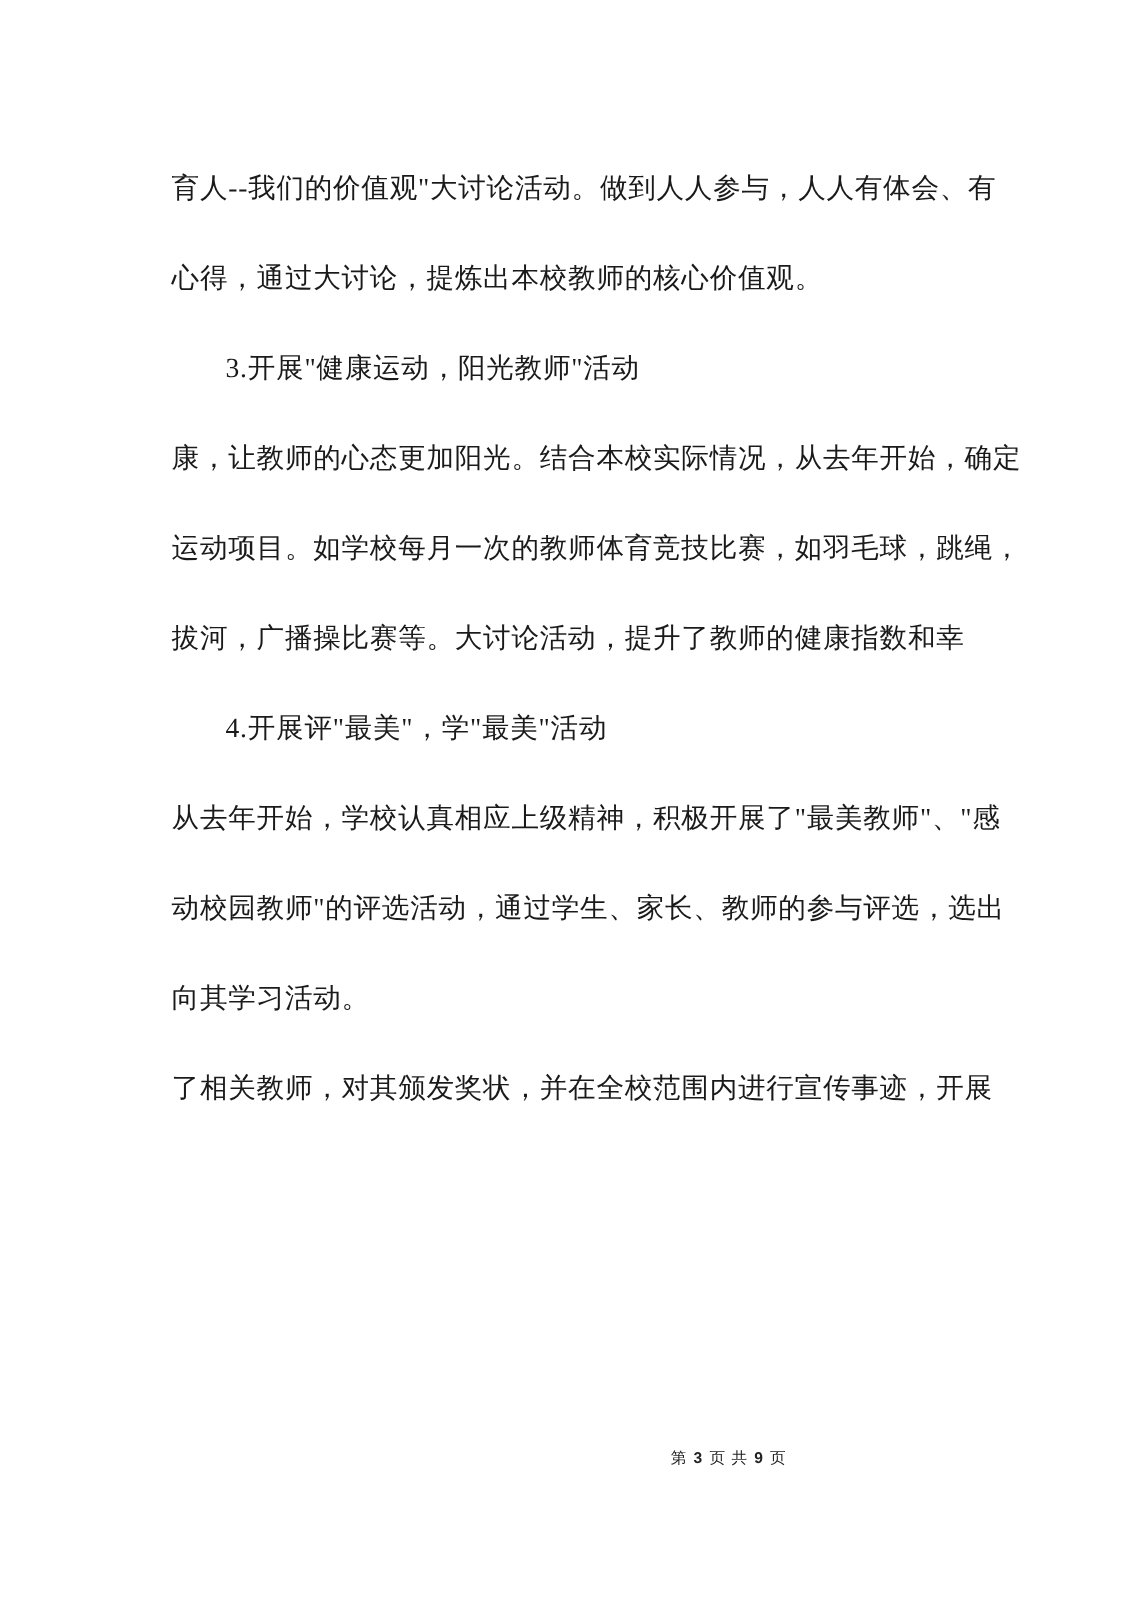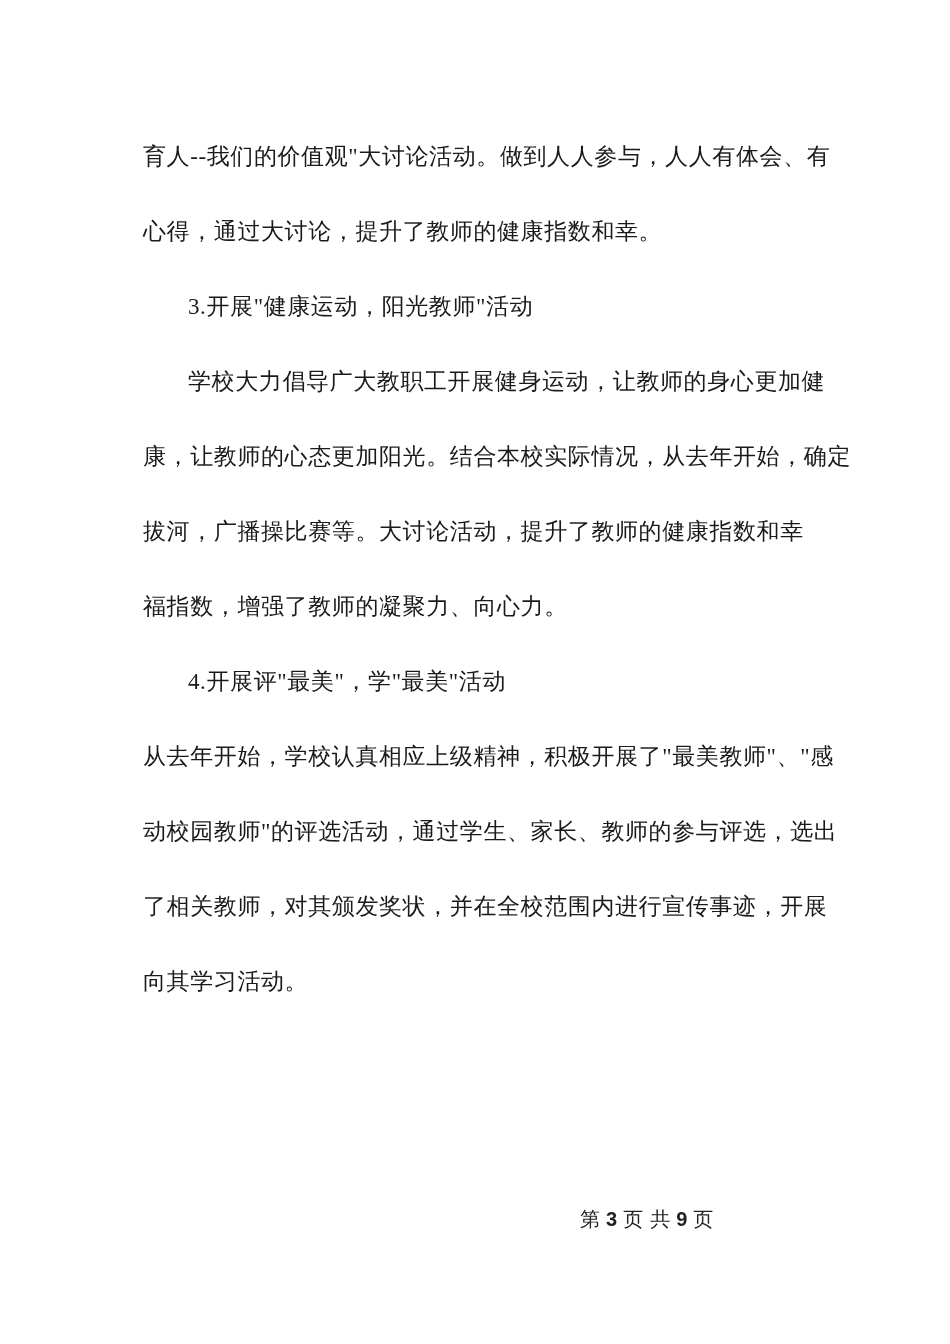--- a/index.html
+++ b/index.html
@@ -28,22 +28,22 @@
     letter-spacing: 0.6px;
     color: #1a1a1a;
     white-space: nowrap;
   }
   .line.indent {
     padding-left: 45px;
   }
   .footer {
     position: absolute;
     top: 1206px;
-    left: 580px;
-    font-size: 20px;
+    left: 559px;
+    font-size: 13px;
     color: #222222;
     letter-spacing: 1px;
     white-space: nowrap;
   }
   .footer span {
     margin-right: 5px;
   }
   .footer span:last-child {
     margin-right: 0;
   }
@@ -52,30 +52,29 @@
     font-family: "Liberation Sans", "DejaVu Sans", sans-serif;
   }
 </style>
 </head>
 <body>
 
 <div class="page">
 
   <div class="content" id="content">
       <div class="line">育人--我们的价值观"大讨论活动。做到人人参与，人人有体会、有</div>
-      <div class="line">心得，通过大讨论，提升了教师的健康指数和幸。</div>
+      <div class="line">心得，通过大讨论，提炼出本校教师的核心价值观。</div>
       <div class="line indent">3.开展"健康运动，阳光教师"活动</div>
-      <div class="line indent">学校大力倡导广大教职工开展健身运动，让教师的身心更加健</div>
       <div class="line">康，让教师的心态更加阳光。结合本校实际情况，从去年开始，确定</div>
+      <div class="line">运动项目。如学校每月一次的教师体育竞技比赛，如羽毛球，跳绳，</div>
       <div class="line">拔河，广播操比赛等。大讨论活动，提升了教师的健康指数和幸</div>
-      <div class="line">福指数，增强了教师的凝聚力、向心力。</div>
       <div class="line indent">4.开展评"最美"，学"最美"活动</div>
       <div class="line">从去年开始，学校认真相应上级精神，积极开展了"最美教师"、"感</div>
       <div class="line">动校园教师"的评选活动，通过学生、家长、教师的参与评选，选出</div>
+      <div class="line">向其学习活动。</div>
       <div class="line">了相关教师，对其颁发奖状，并在全校范围内进行宣传事迹，开展</div>
-      <div class="line">向其学习活动。</div>
     </div>
 
   <div class="footer">
     <span>第</span><span class="num">3</span><span>页 共</span><span class="num">9</span><span>页</span>
   </div>
 
 </div>
 
 </body></html>

